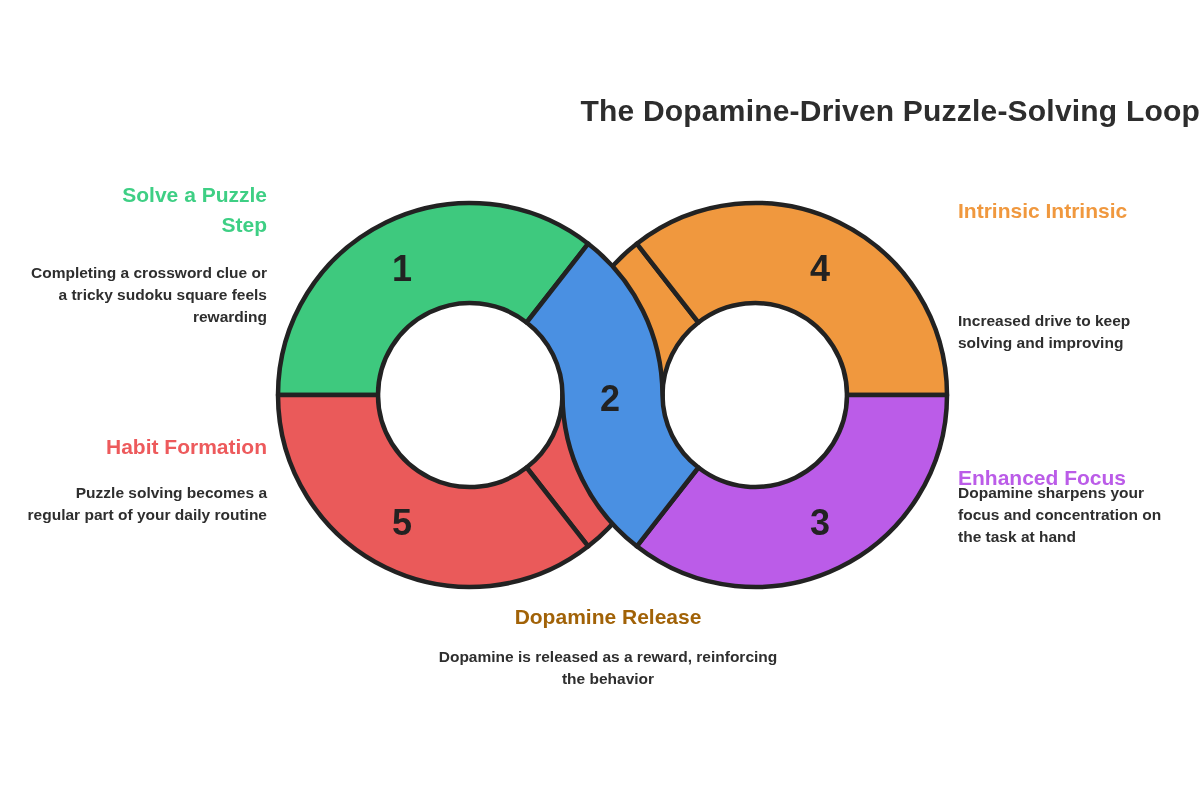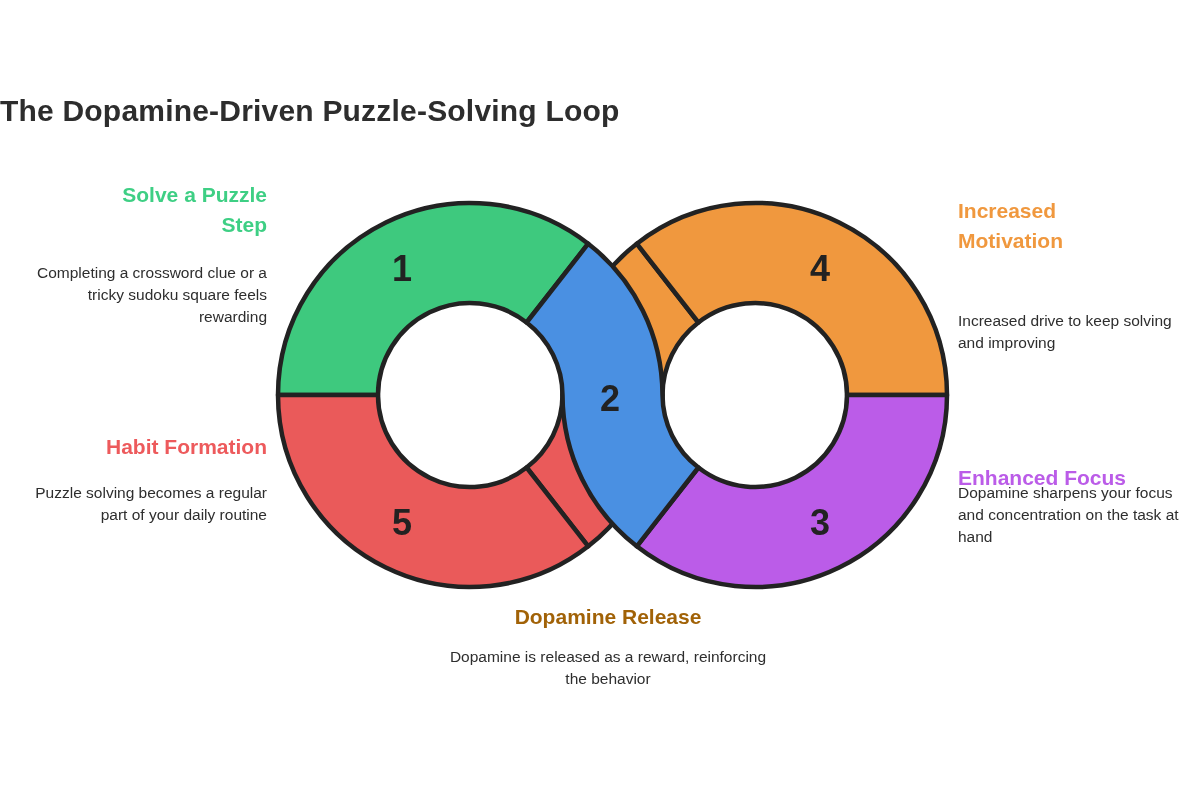--- a/index.html
+++ b/index.html
@@ -4,29 +4,29 @@
 <style>
   html,body{margin:0;padding:0;}
   body{
     width:1200px;height:800px;position:relative;overflow:hidden;
     background:#ffffff;
     font-family:"Liberation Sans", sans-serif;
     color:#2e2e2e;
   }
   .title{
     position:absolute;left:0;top:94px;width:1200px;
-    text-align:left;font-size:30px;font-weight:700;color:#2d2d2d;
+    text-align:right;font-size:30px;font-weight:700;color:#2d2d2d;
     letter-spacing:.2px;
   }
   .diagram{position:absolute;left:0;top:0;}
   .step-label{
     position:absolute;font-size:21px;font-weight:700;line-height:1.45;
   }
   .step-desc{
-    position:absolute;font-size:15.5px;font-weight:400;line-height:1.42;color:#2e2e2e;
+    position:absolute;font-size:15.5px;font-weight:700;line-height:1.42;color:#2e2e2e;
   }
   .align-r{text-align:right;}
   .align-l{text-align:left;}
   .align-c{text-align:center;}
   .c-green{color:#3ecf84;}
   .c-blue{color:#a16207;}
   .c-purple{color:#bb5ce8;margin-top:31px;}
   .c-orange{color:#f0983e;}
   .c-red{color:#ed5a5c;}
 
@@ -69,21 +69,21 @@
   <text class="num" x="402" y="268" text-anchor="middle" dominant-baseline="central">1</text>
   <text class="num" x="610" y="398" text-anchor="middle" dominant-baseline="central">2</text>
   <text class="num" x="820" y="522" text-anchor="middle" dominant-baseline="central">3</text>
   <text class="num" x="820" y="268" text-anchor="middle" dominant-baseline="central">4</text>
   <text class="num" x="402" y="522" text-anchor="middle" dominant-baseline="central">5</text>
 </svg>
 
 <div class="step-label align-r c-green lbl-1">Solve a Puzzle Step</div>
 <div class="step-desc align-r dsc-1">Completing a crossword clue or a tricky sudoku square feels rewarding</div>
 
-<div class="step-label align-l c-orange lbl-4">Increased Motivation</div>
+<div class="step-label align-l c-orange lbl-4">Intrinsic Intrinsic</div>
 <div class="step-desc align-l dsc-4">Increased drive to keep solving and improving</div>
 
 <div class="step-label align-r c-red lbl-5">Habit Formation</div>
 <div class="step-desc align-r dsc-5">Puzzle solving becomes a regular part of your daily routine</div>
 
 <div class="step-label align-l c-purple lbl-3">Enhanced Focus</div>
 <div class="step-desc align-l dsc-3">Dopamine sharpens your focus and concentration on the task at hand</div>
 
 <div class="step-label align-c c-blue lbl-2">Dopamine Release</div>
 <div class="step-desc align-c dsc-2">Dopamine is released as a reward, reinforcing the behavior</div>

